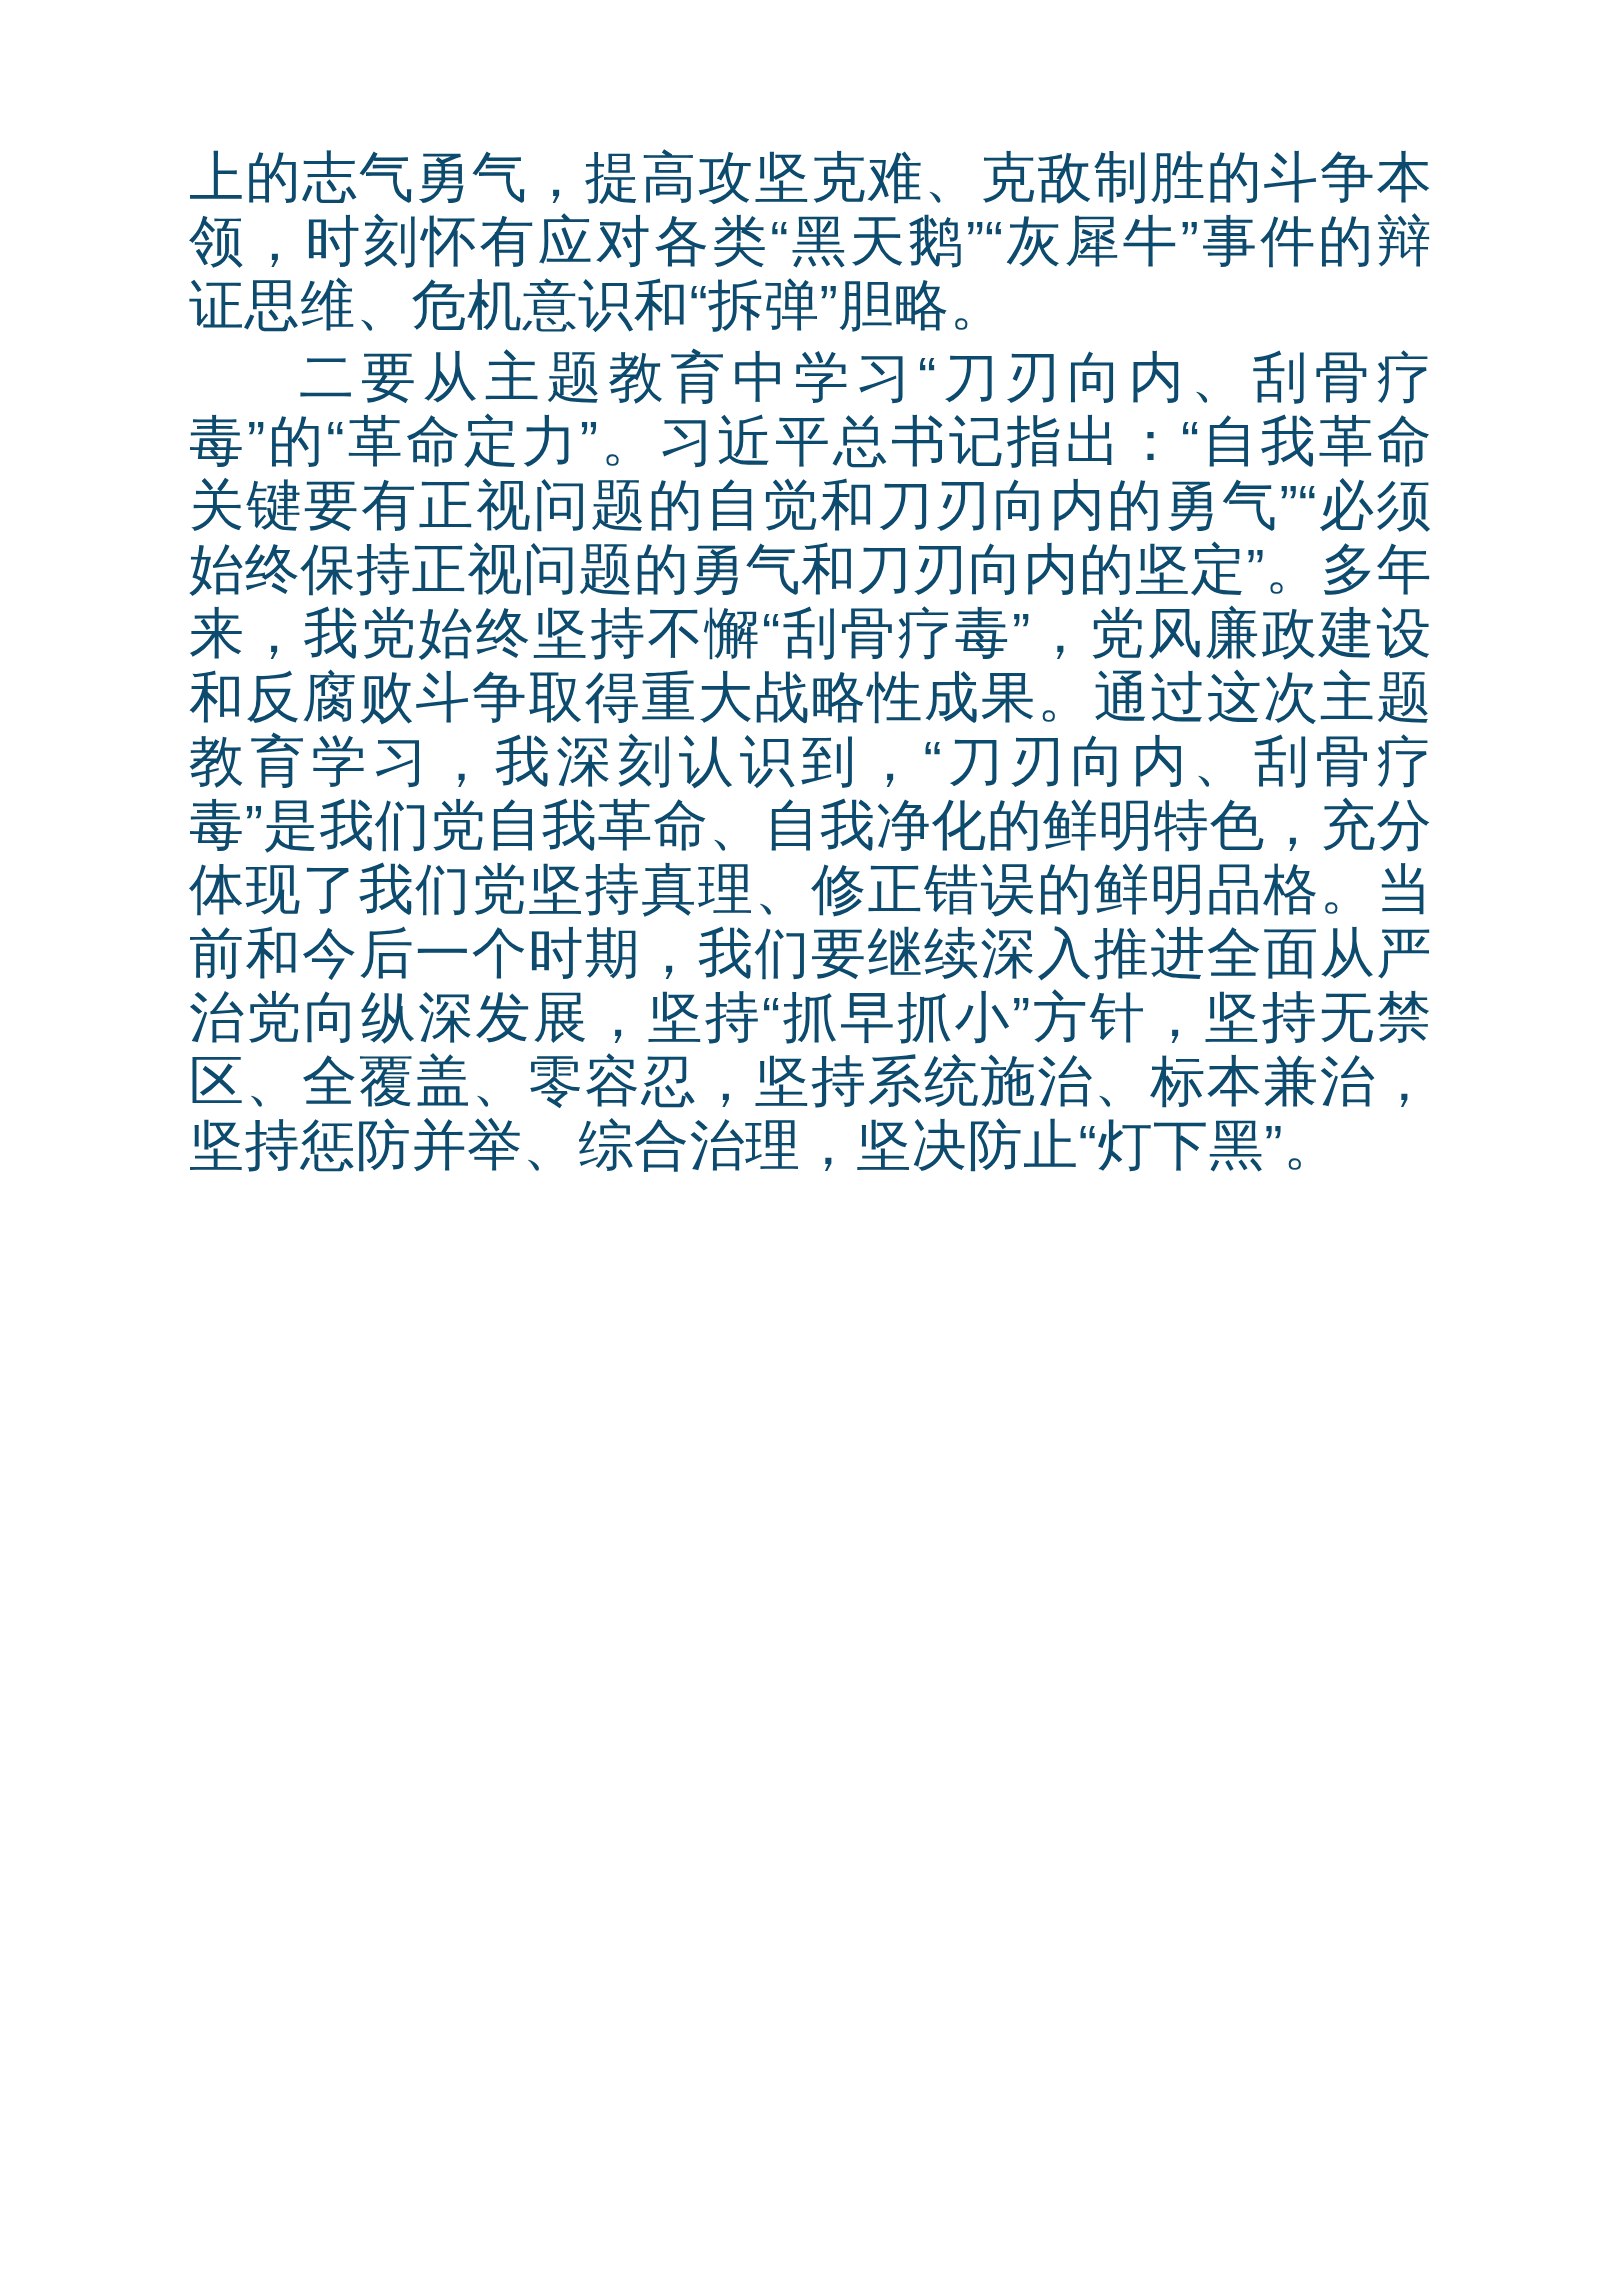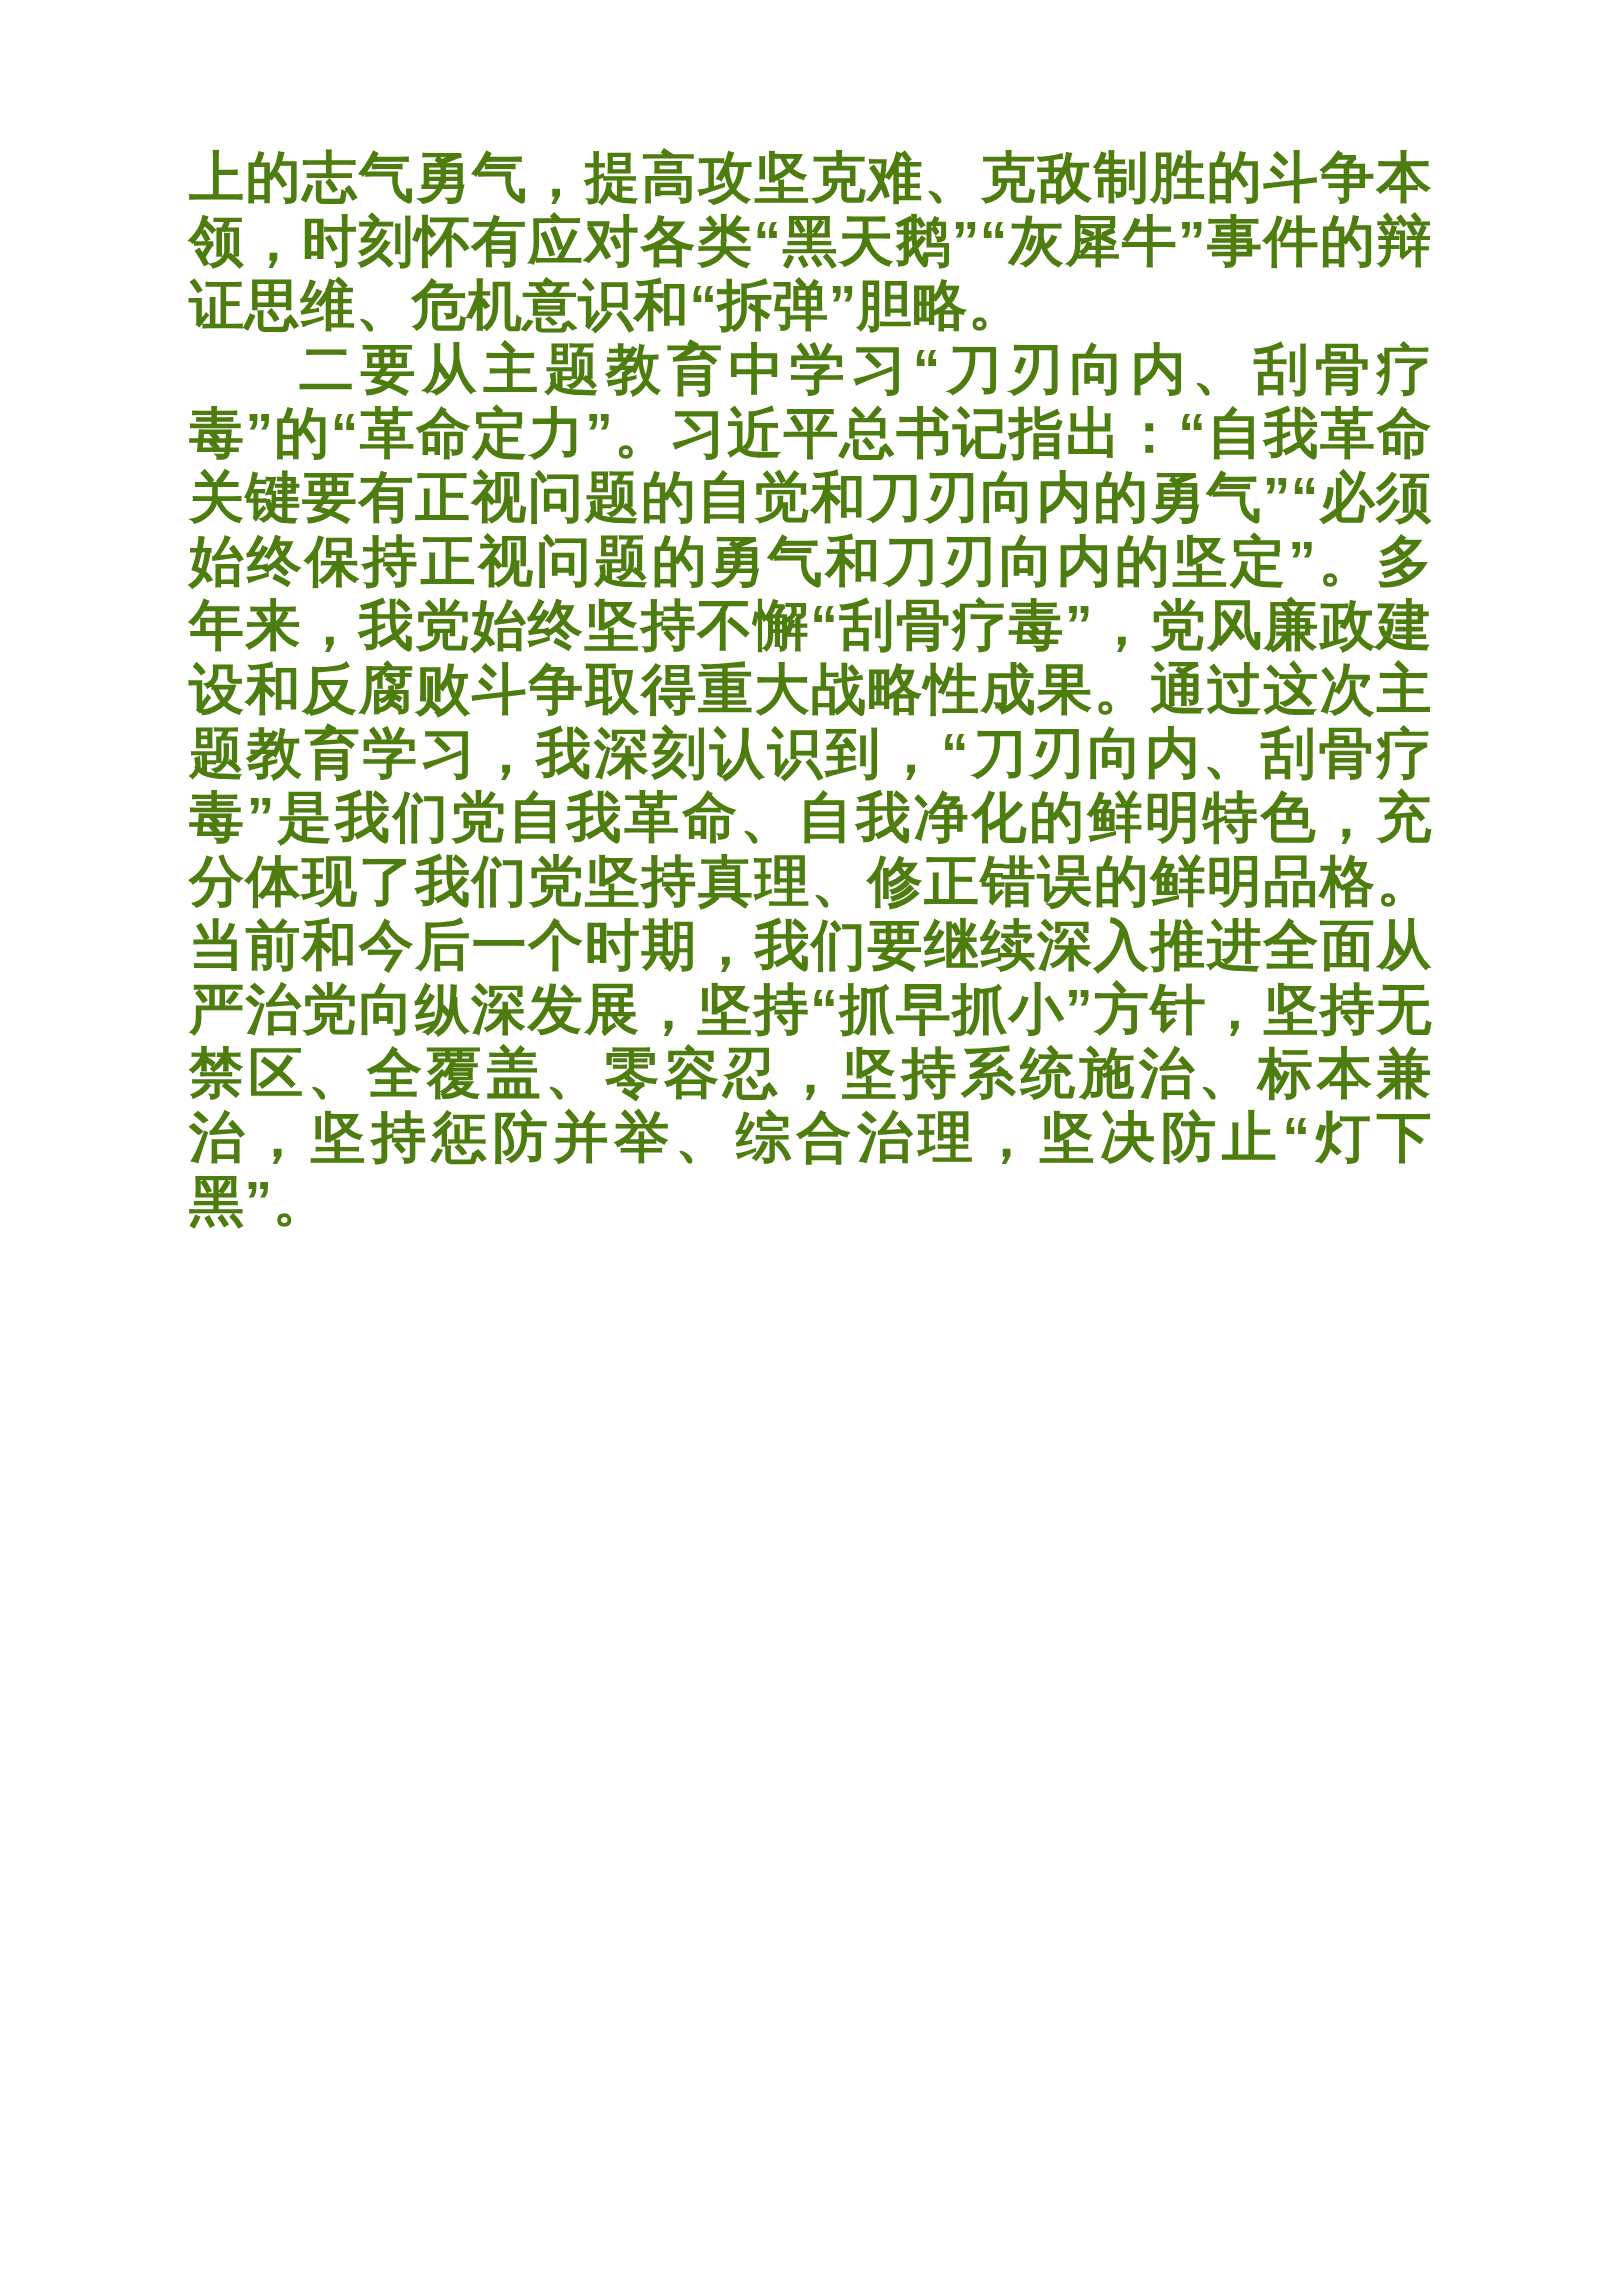--- a/index.html
+++ b/index.html
@@ -21,33 +21,33 @@
   .doc-body {
     position: absolute;
     left: 189px;
     top: 145px;
     width: 1243px;
   }
   .para {
     margin: 0 0 0 0;
     font-size: 55px;
     line-height: 64px;
-    color: #4d7c0f;
+    color: #0c4a6e;
     text-align: justify;
     text-justify: inter-ideograph;
     letter-spacing: 0.6px;
-    font-weight: 700;
+    font-weight: 400;
     word-break: break-all;
     white-space: normal;
   }
   .para.indent {
     text-indent: 2em;
   }
   .para + .para {
-    margin-top: 0px;
+    margin-top: 8px;
   }
 </style>
 </head>
 <body>
 
 <div class="page">
   <div class="doc-body">
     <p class="para">上的志气勇气，提高攻坚克难、克敌制胜的斗争本领，时刻怀有应对各类“黑天鹅”“灰犀牛”事件的辩证思维、危机意识和“拆弹”胆略。</p>
     <p class="para indent">二要从主题教育中学习“刀刃向内、刮骨疗毒”的“革命定力”。习近平总书记指出：“自我革命关键要有正视问题的自觉和刀刃向内的勇气”“必须始终保持正视问题的勇气和刀刃向内的坚定”。多年来，我党始终坚持不懈“刮骨疗毒”，党风廉政建设和反腐败斗争取得重大战略性成果。通过这次主题教育学习，我深刻认识到，“刀刃向内、刮骨疗毒”是我们党自我革命、自我净化的鲜明特色，充分体现了我们党坚持真理、修正错误的鲜明品格。当前和今后一个时期，我们要继续深入推进全面从严治党向纵深发展，坚持“抓早抓小”方针，坚持无禁区、全覆盖、零容忍，坚持系统施治、标本兼治，坚持惩防并举、综合治理，坚决防止“灯下黑”。</p>
   </div>

